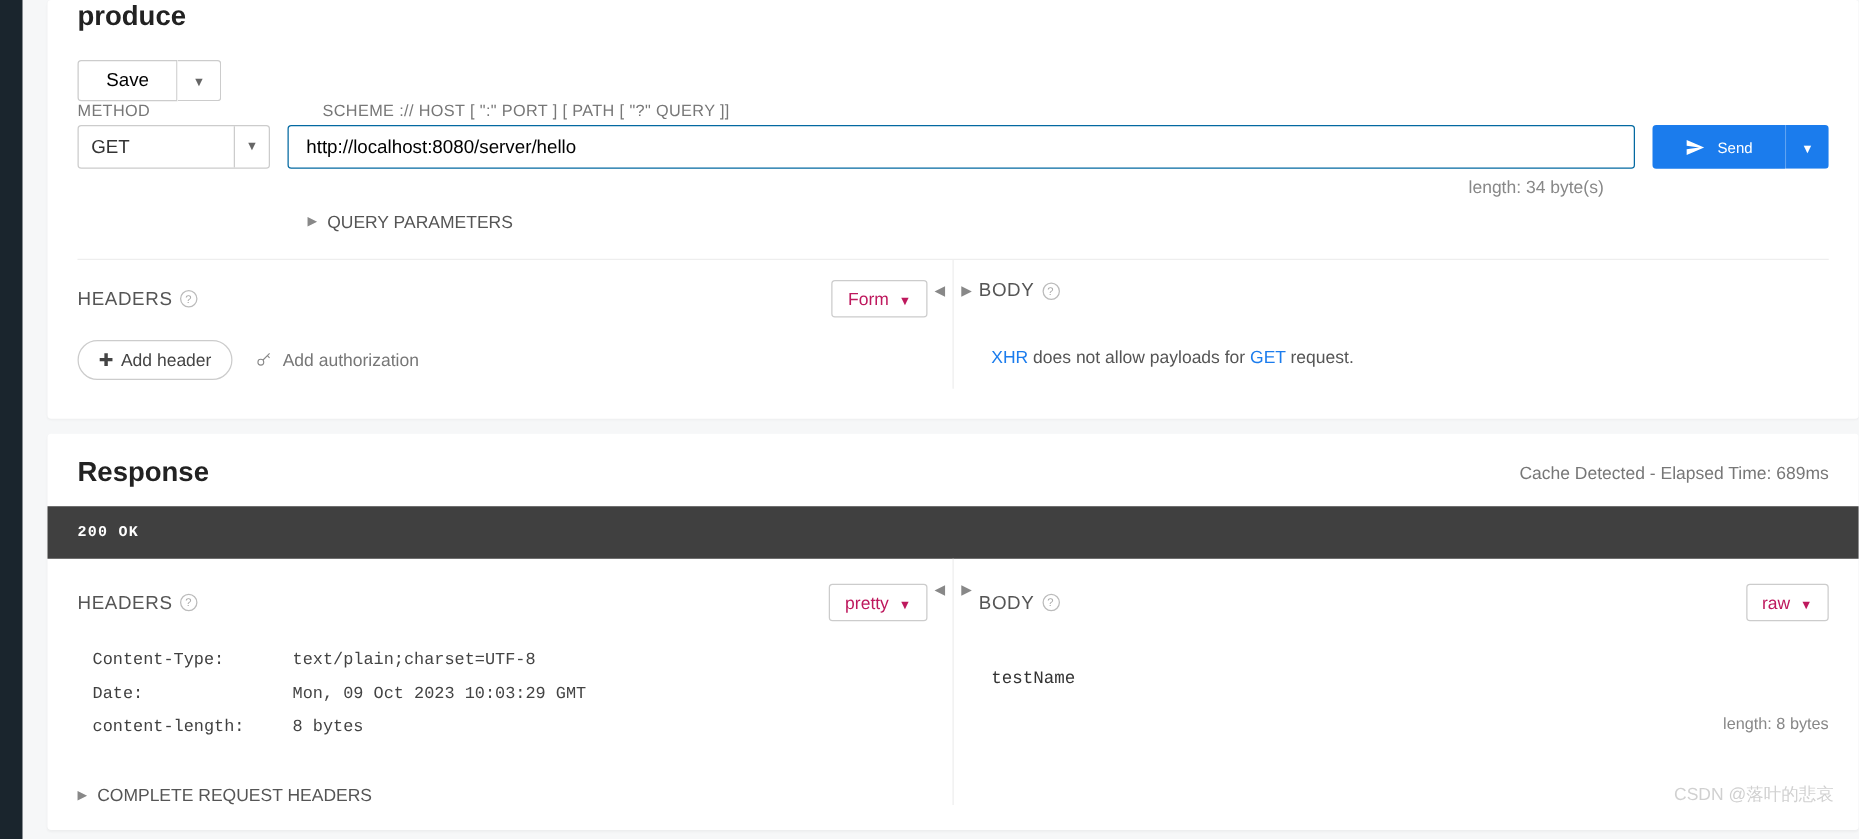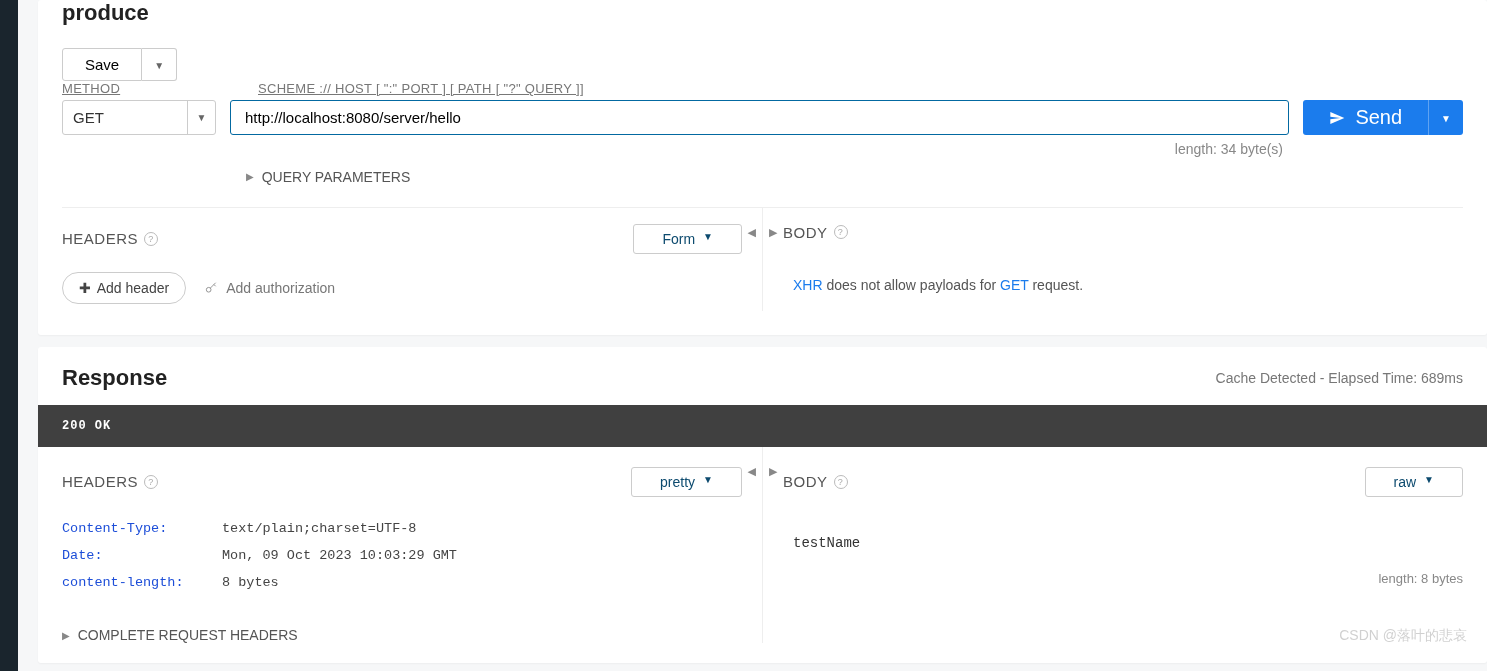--- a/index.html
+++ b/index.html
@@ -9,62 +9,62 @@
 .main { flex: 1; padding: 0 0 0 20px; }
 .card { background: #fff; border-radius: 3px; box-shadow: 0 1px 2px rgba(0,0,0,0.04); margin-bottom: 12px; padding: 0; }
 .card-top { padding: 0 24px 24px 24px; }
 .title-row { display: flex; justify-content: space-between; align-items: flex-start; padding-top: 0; flex-direction: column; }
 h2.title { font-size: 22px; font-weight: 700; color: #222; margin: 0 0 18px 0; }
 h2.response-title { font-size: 22px; font-weight: 700; color: #222; }
 .save-group { display: flex; margin-top: 4px; }
 .save-btn { border: 1px solid #ccc; background: #fff; padding: 0 22px; font-size: 15px; border-radius: 3px 0 0 3px; cursor: pointer; }
 .save-caret { border: 1px solid #ccc; border-left: none; background: #fff; padding: 8px 12px; border-radius: 0 3px 3px 0; cursor: pointer; color: #666; }
 .labels-row { display: flex; gap: 0; margin-bottom: 4px; }
-.lbl { font-size: 13px; color: #777; letter-spacing: 0.3px; text-decoration: underline; }
+.lbl { font-size: 13px; color: #777; letter-spacing: 0.3px; }
 .lbl.method { width: 168px; }
 .lbl.url { flex: 1; padding-left: 28px; }
 .input-row { display: flex; gap: 14px; align-items: stretch; }
 .method-select { display: flex; width: 154px; border: 1px solid #ccc; border-radius: 3px; }
 .method-val { flex: 1; padding: 8px 10px; font-size: 15px; }
 .method-caret { width: 28px; border-left: 1px solid #ccc; display: flex; align-items: center; justify-content: center; color: #666; cursor: pointer; }
 .url-input { flex: 1; border: 1px solid #0369a1; border-radius: 3px; padding: 8px 14px; font-size: 15px; font-family: inherit; }
 .send-group { display: flex; }
-.send-btn { background: #1b7ced; color: #fff; border: none; padding: 0 26px; font-size: 20px; border-radius: 3px 0 0 3px; cursor: pointer; display: flex; align-items: center; gap: 10px; }
+.send-btn { background: #1b7ced; color: #fff; border: none; padding: 0 26px; font-size: 12px; border-radius: 3px 0 0 3px; cursor: pointer; display: flex; align-items: center; gap: 10px; }
 .send-caret { background: #1b7ced; color: #fff; border: none; border-left: 1px solid rgba(255,255,255,0.3); padding: 0 12px; border-radius: 0 3px 3px 0; cursor: pointer; }
 .length-row { text-align: right; color: #888; font-size: 14px; margin-top: 6px; padding-right: 180px; }
 .qp-row { padding-left: 184px; margin-top: 10px; }
 .expand-toggle { color: #555; font-size: 14px; cursor: pointer; display: inline-flex; align-items: center; gap: 8px; }
 .tri { font-size: 10px; color: #888; }
 .split { display: flex; border-top: 1px solid #eee; margin-top: 22px; }
 .half { flex: 1; padding: 16px 0 0 0; position: relative; }
 .half.left { border-right: 1px solid #eee; padding-right: 20px; }
 .half.right { padding-left: 20px; }
 .sec-head { display: flex; align-items: center; justify-content: space-between; margin-bottom: 18px; }
 .sec-label { font-size: 15px; color: #555; letter-spacing: 0.5px; display: flex; align-items: center; gap: 6px; }
 .help-icon { width: 14px; height: 14px; border: 1px solid #bbb; border-radius: 50%; font-size: 9px; color: #aaa; display: inline-flex; align-items: center; justify-content: center; }
-.form-sel { border: 1px solid #ccc; border-radius: 3px; padding: 6px 28px; font-size: 14px; cursor: pointer; display: flex; align-items: flex-start; gap: 8px; color: #0c4a6e; }
+.form-sel { border: 1px solid #ccc; border-radius: 3px; padding: 6px 12px; font-size: 14px; cursor: pointer; display: flex; align-items: flex-end; gap: 8px; color: #be185d; }
 .nav-tri { position: absolute; top: 18px; font-size: 11px; color: #888; cursor: pointer; }
 .nav-left { right: 6px; }
 .nav-right { left: 6px; }
 .pill-row { display: flex; gap: 18px; align-items: center; }
 .pill-btn { border: 1px solid #ccc; border-radius: 18px; padding: 7px 16px; font-size: 14px; background: #fff; cursor: pointer; display: flex; align-items: center; gap: 6px; color: #444; }
 .auth-link { color: #777; font-size: 14px; cursor: pointer; display: flex; align-items: center; gap: 8px; }
 .body-msg { color: #555; font-size: 14px; padding: 18px 10px; }
 .body-msg .link { color: #1b7ced; }
 .resp-head { display: flex; justify-content: space-between; align-items: center; padding: 18px 24px 14px 24px; }
 .resp-meta { color: #777; font-size: 14px; }
 .status-bar { background: #404040; color: #fff; padding: 14px 24px; font-family: "Courier New", monospace; font-size: 12px; font-weight: bold; letter-spacing: 1px; }
 .resp-body { padding: 0 24px 20px 24px; }
 .resp-split { display: flex; }
 .resp-half { flex: 1; padding: 20px 0 0 0; position: relative; }
 .resp-half.left { border-right: 1px solid #eee; padding-right: 20px; }
 .resp-half.right { padding-left: 20px; }
 .kv-table { font-family: "Courier New", monospace; font-size: 13.5px; color: #444; line-height: 2; margin-top: 10px; }
 .kv-row { display: flex; }
-.kv-key { width: 160px; color: #1d4ed8; }
+.kv-key { width: 160px; color: #404040; margin-left: 12px; }
 .kv-val { flex: 1; }
 .body-content { font-family: "Courier New", monospace; font-size: 14px; padding: 20px 10px; color: #333; }
 .resp-len { text-align: right; color: #888; font-size: 13px; }
 .watermark { position: fixed; bottom: 26px; right: 20px; color: rgba(120,120,120,0.35); font-size: 14px; pointer-events: none; }
 .caret-down { font-size: 10px; }
 svg.paper-plane { width: 16px; height: 16px; fill: #fff; }
 svg.key-ico { width: 14px; height: 14px; stroke: #888; fill: none; stroke-width: 1.5; }
 </style>
 </head>
 <body>

